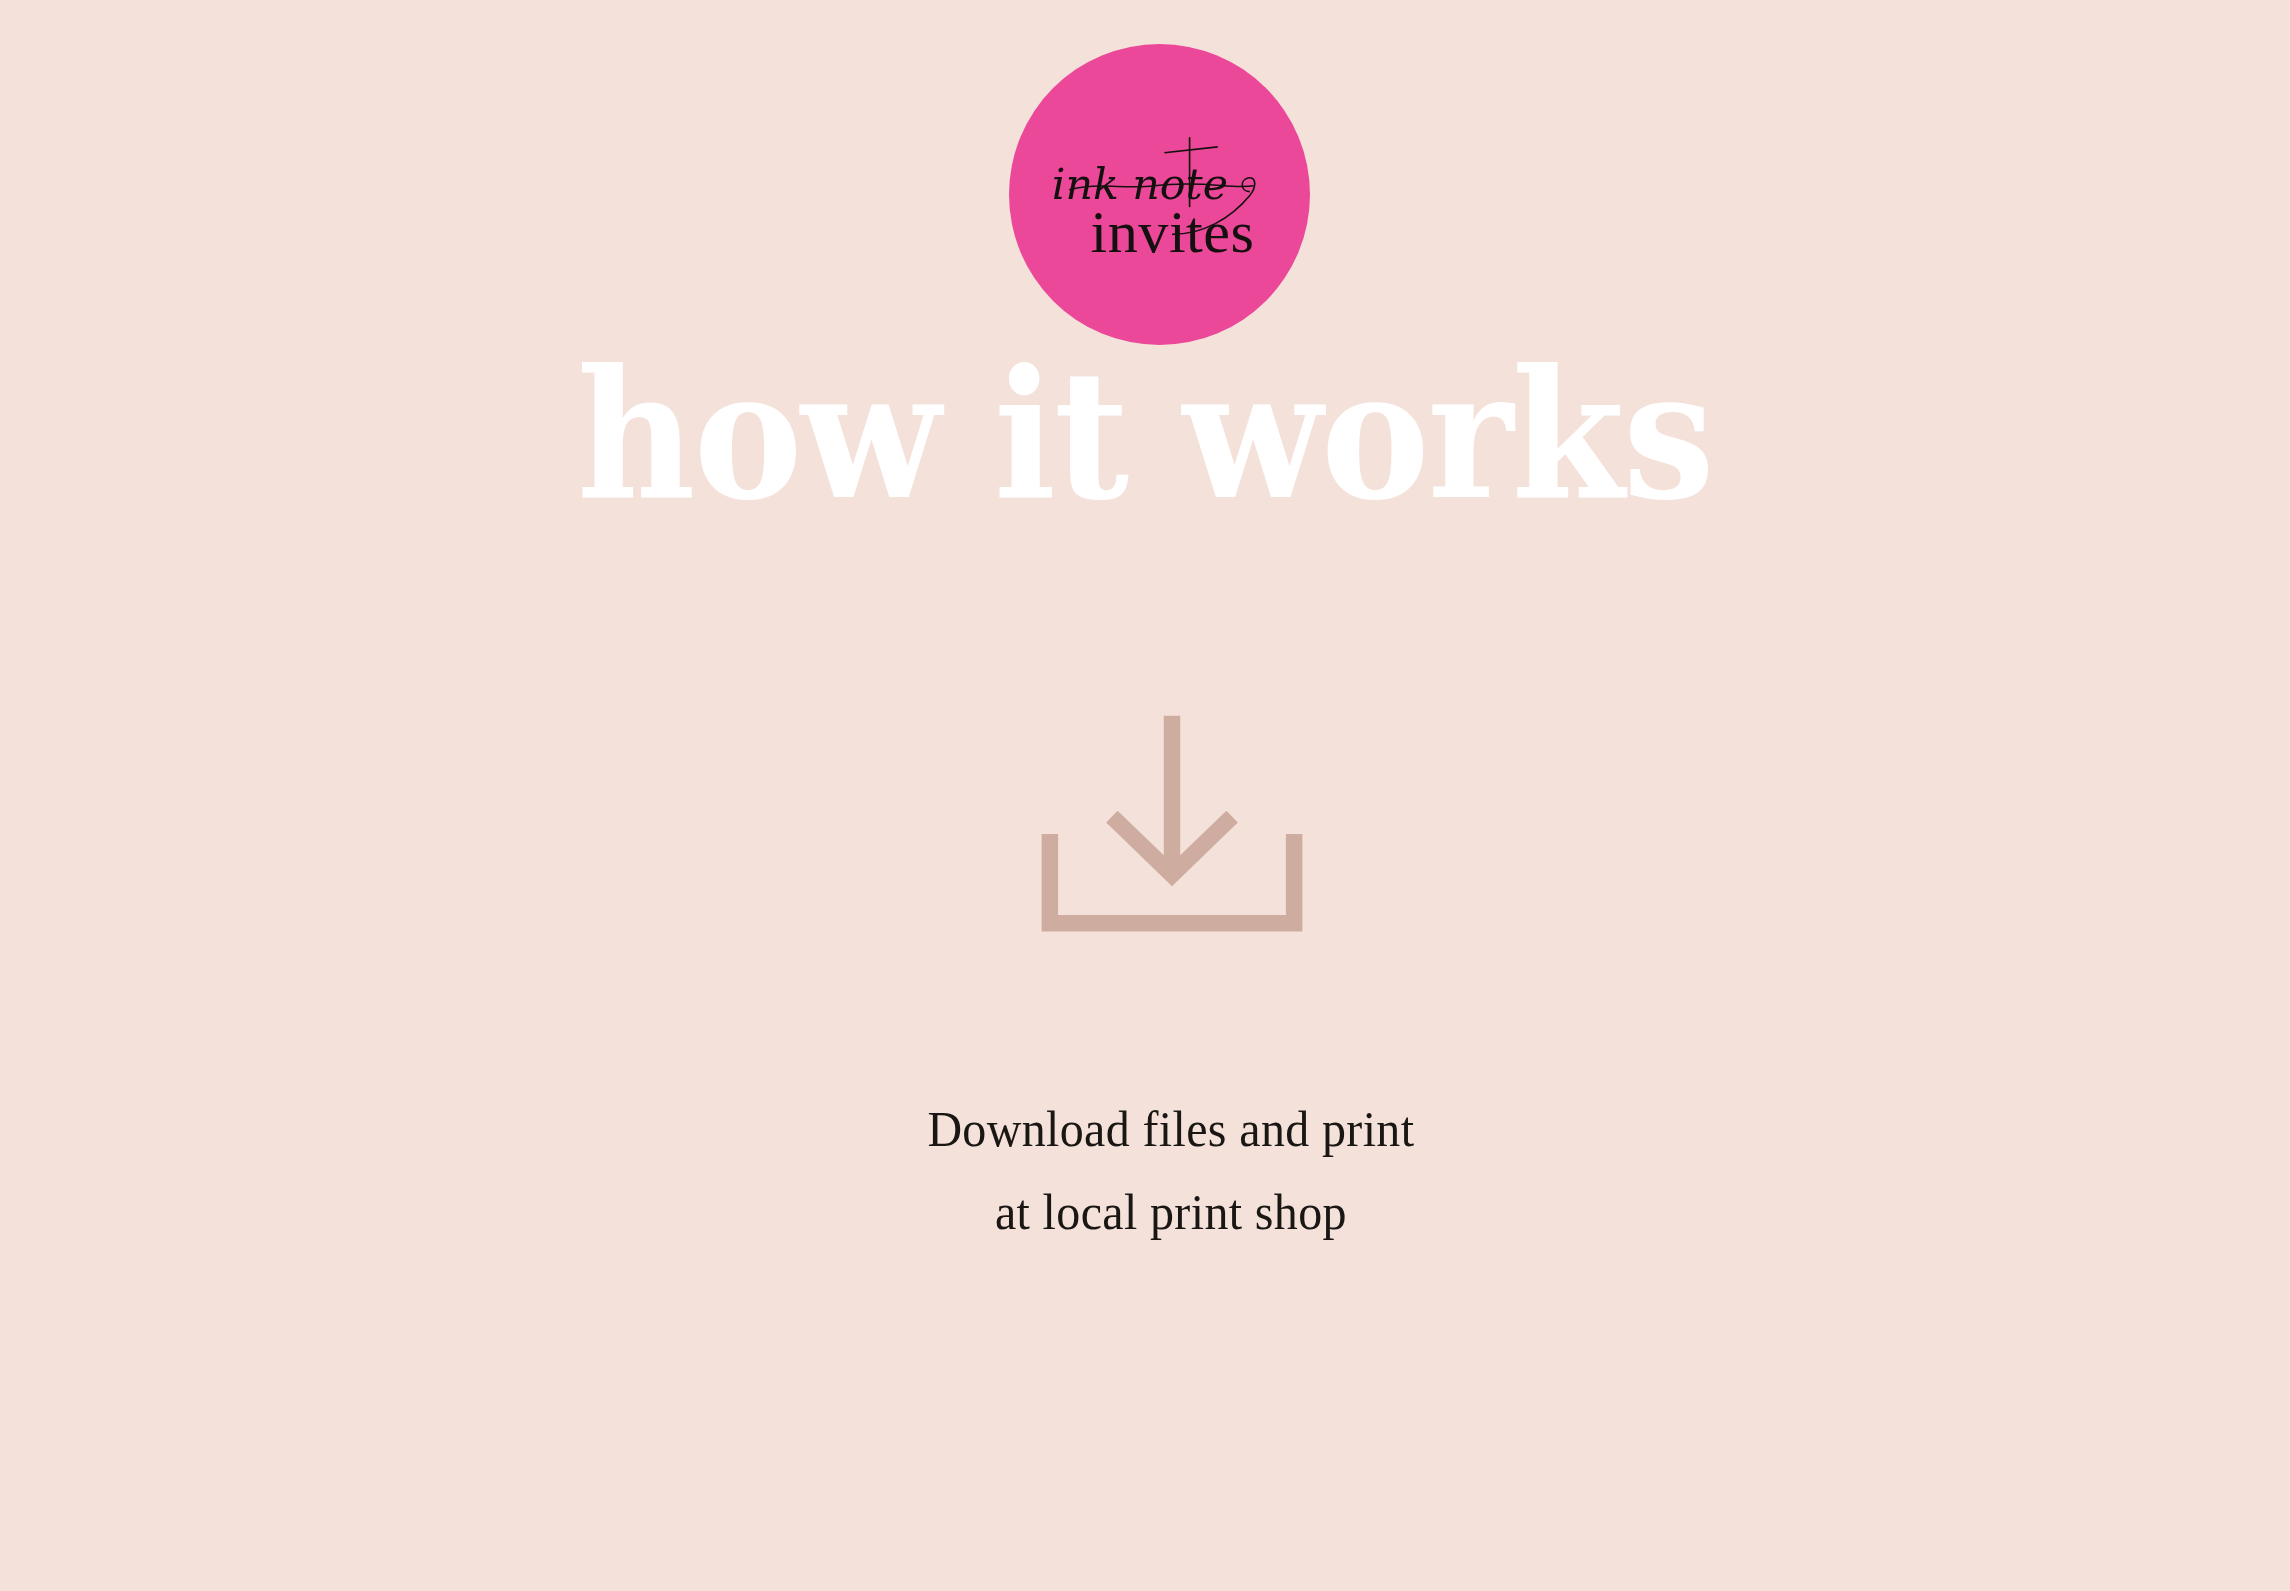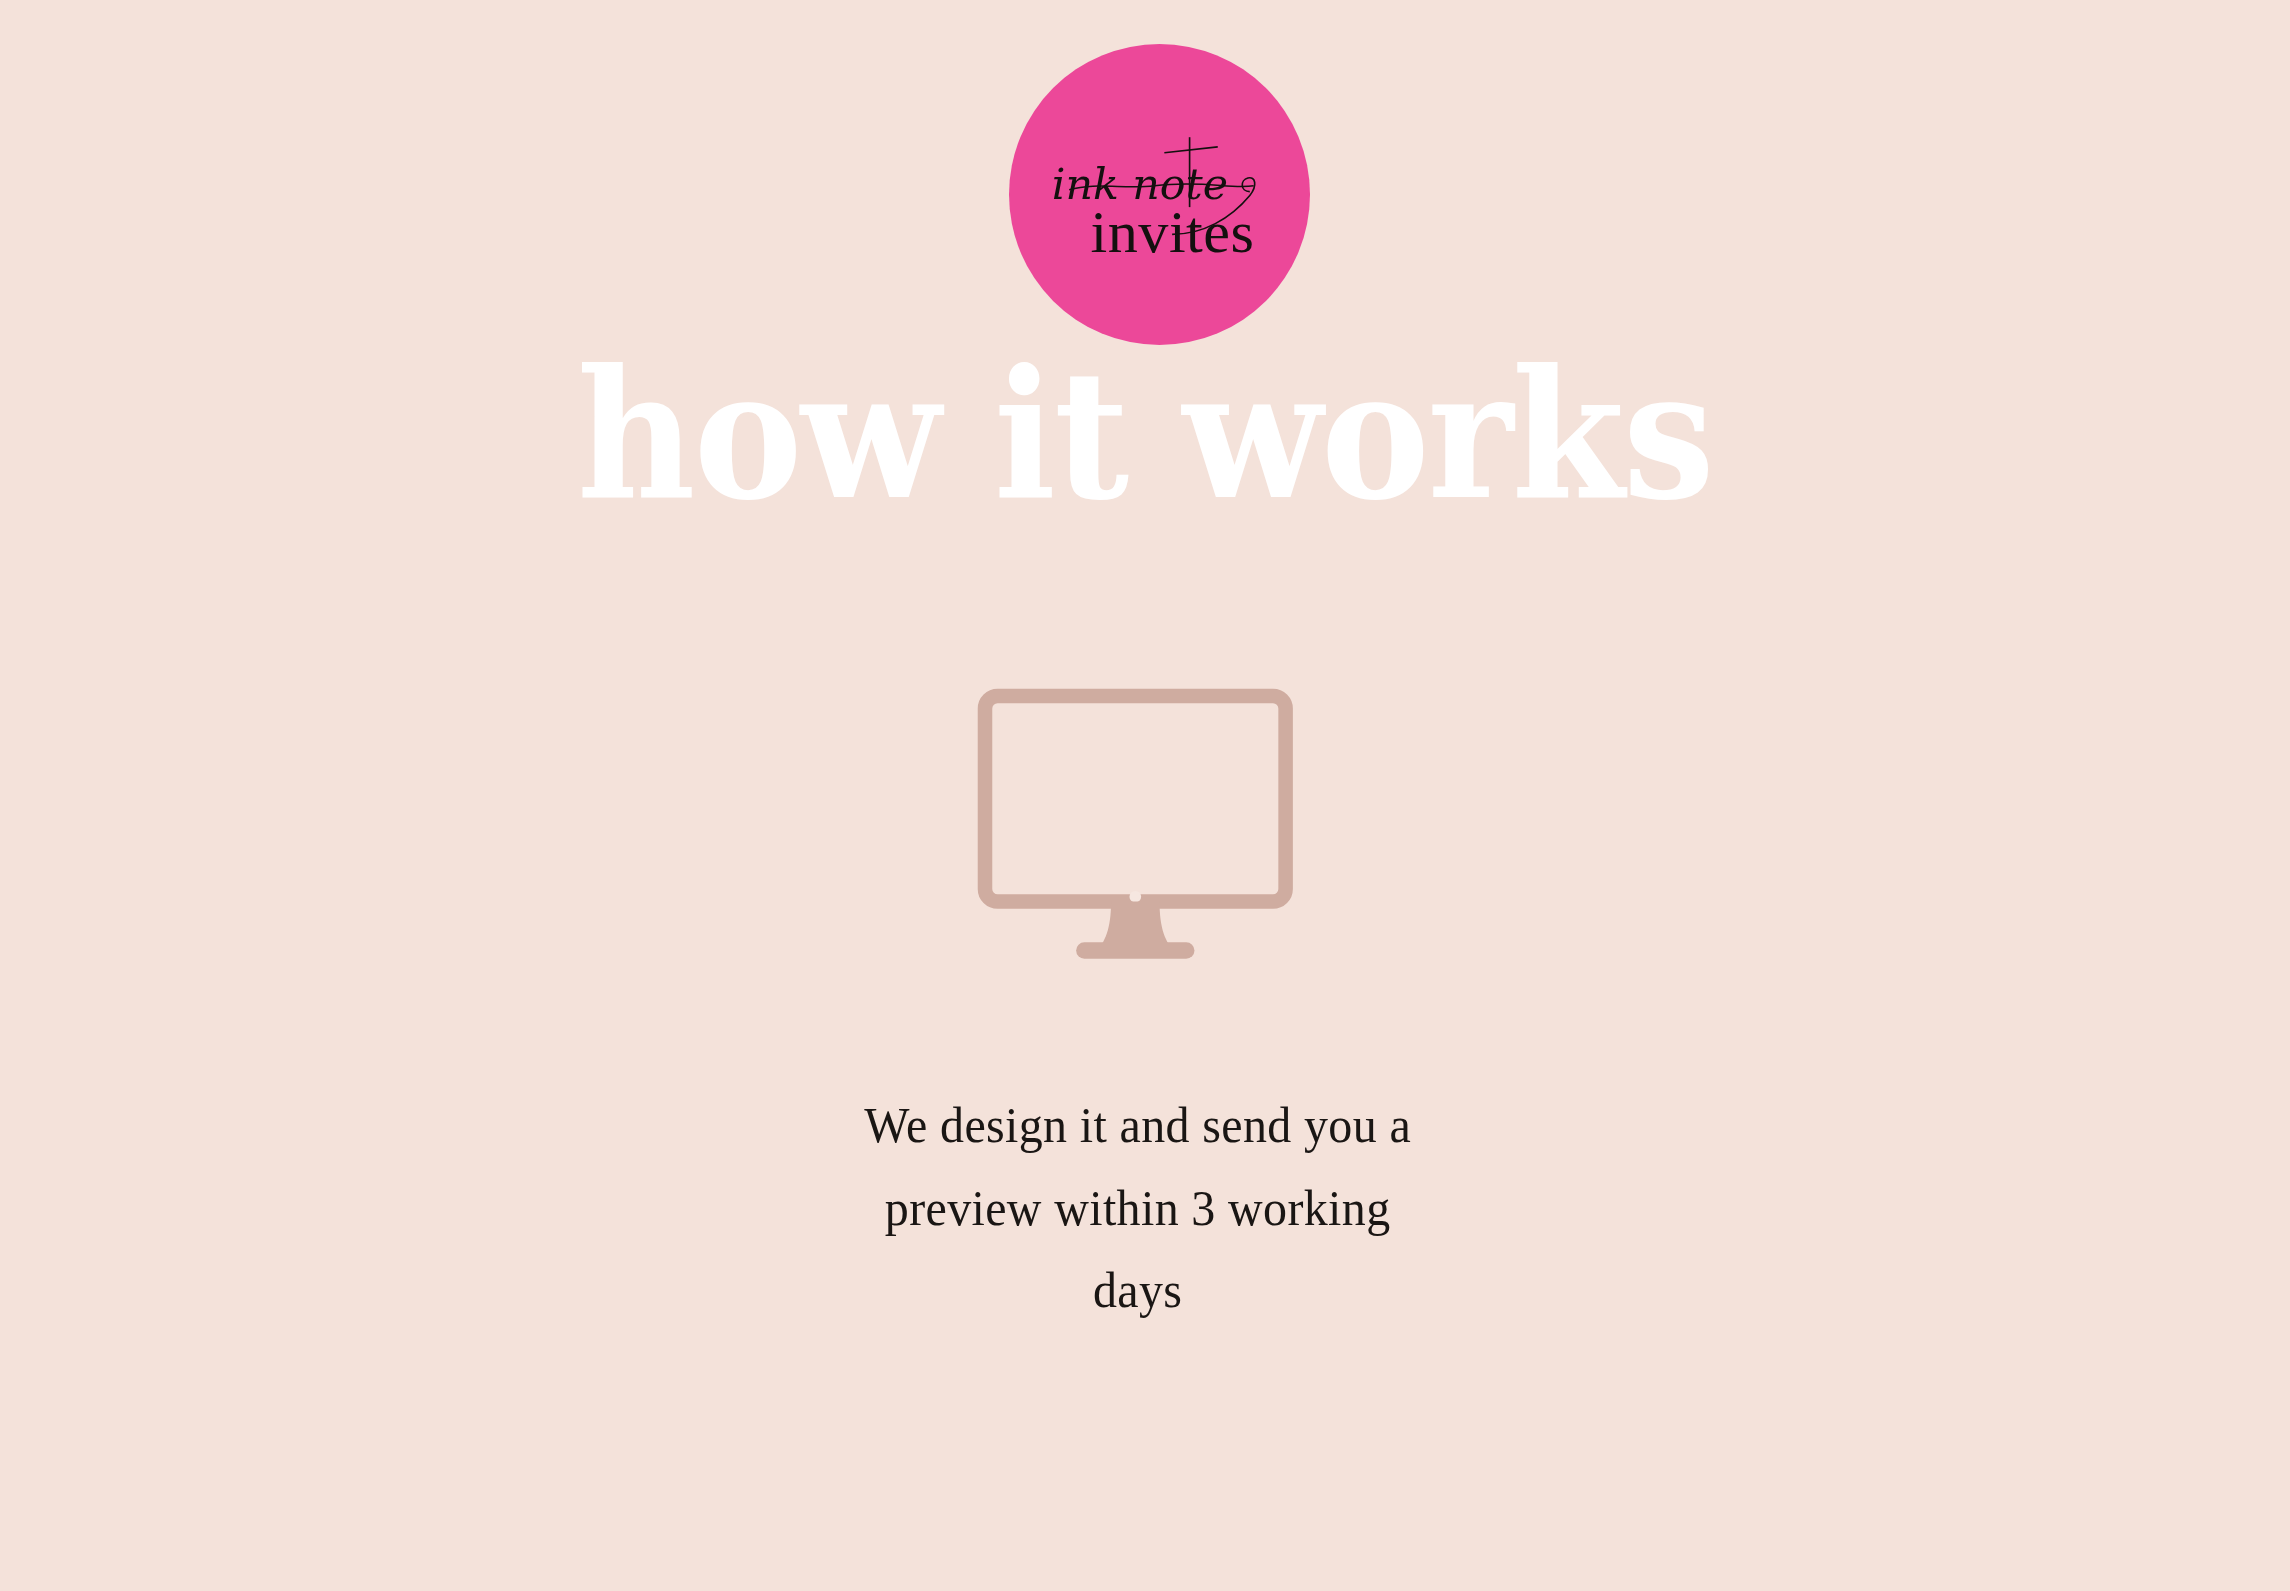--- a/index.html
+++ b/index.html
@@ -116,31 +116,31 @@
     <text class="logo-script" x="44" y="160">ink note</text>
     <text class="logo-word" x="84" y="214">invites</text>
   </svg>
 </div>
 
 <h1 id="page-title">how it works</h1>
 
 <div id="steps">
 
 
-  <div class="step" id="step-2">
+
+  <div class="step" id="step-3">
     <div class="step-icon">
-      <svg width="320" height="272" viewBox="0 0 330 280">
+      <svg width="272" height="252" viewBox="0 0 280 260">
+        <g fill="none" stroke="#cfaca0" stroke-width="17" stroke-linecap="butt" stroke-linejoin="miter">
 
-        <rect x="10" y="8" width="310" height="212" rx="13" ry="13" fill="none" stroke="#cfaca0" stroke-width="15"></rect>
+          <path d="M140 8 L 140 168"></path>
 
-        <circle cx="165" cy="215" r="6" fill="#f6e7e0"></circle>
+          <path d="M78 112 L 140 172 L 202 112"></path>
 
-        <path d="M140 220 C 140 248, 134 262, 124 272 L 206 272 C 196 262, 190 248, 190 220 Z" fill="#cfaca0"></path>
-
-        <rect x="104" y="262" width="122" height="17" rx="8.5" ry="8.5" fill="#cfaca0"></rect>
+          <path d="M14 130 L 14 222 L 266 222 L 266 130"></path>
+        </g>
       </svg>
     </div>
-    <p class="step-caption">We design it and send you a preview within 3 working days</p>
+    <p class="step-caption">Download files and print at local print shop</p>
   </div>
-
 
 </div>
 
 
 </body></html>

